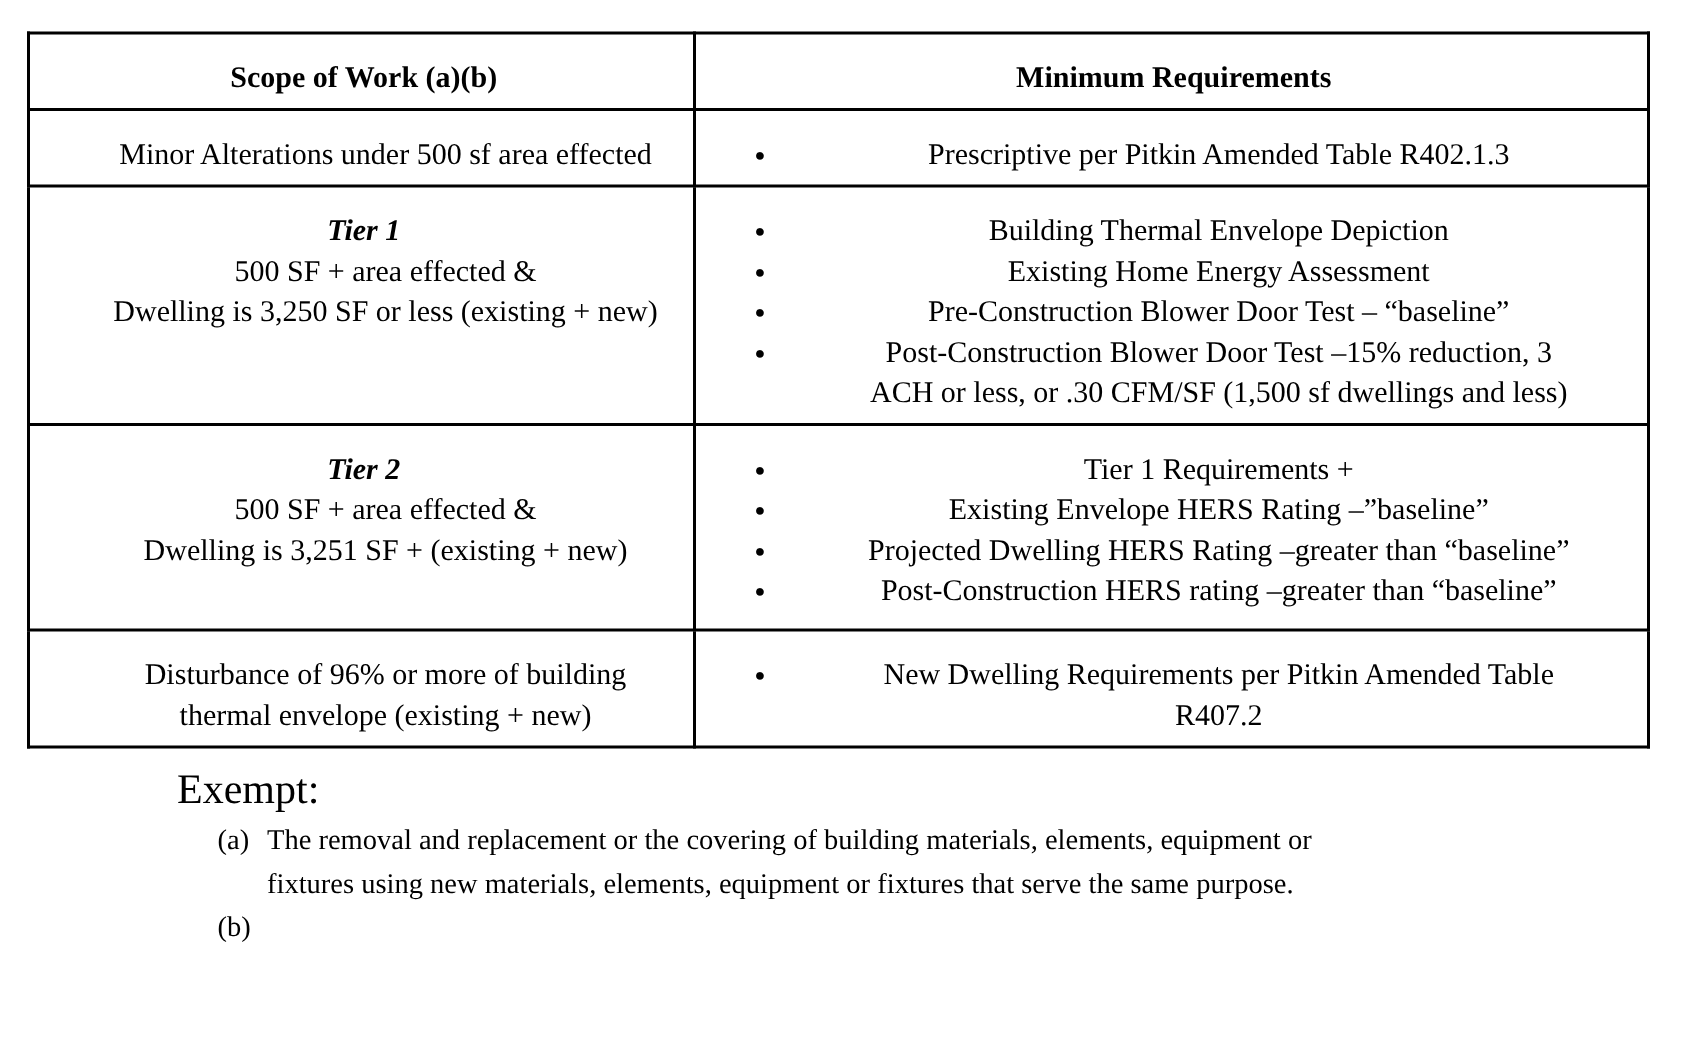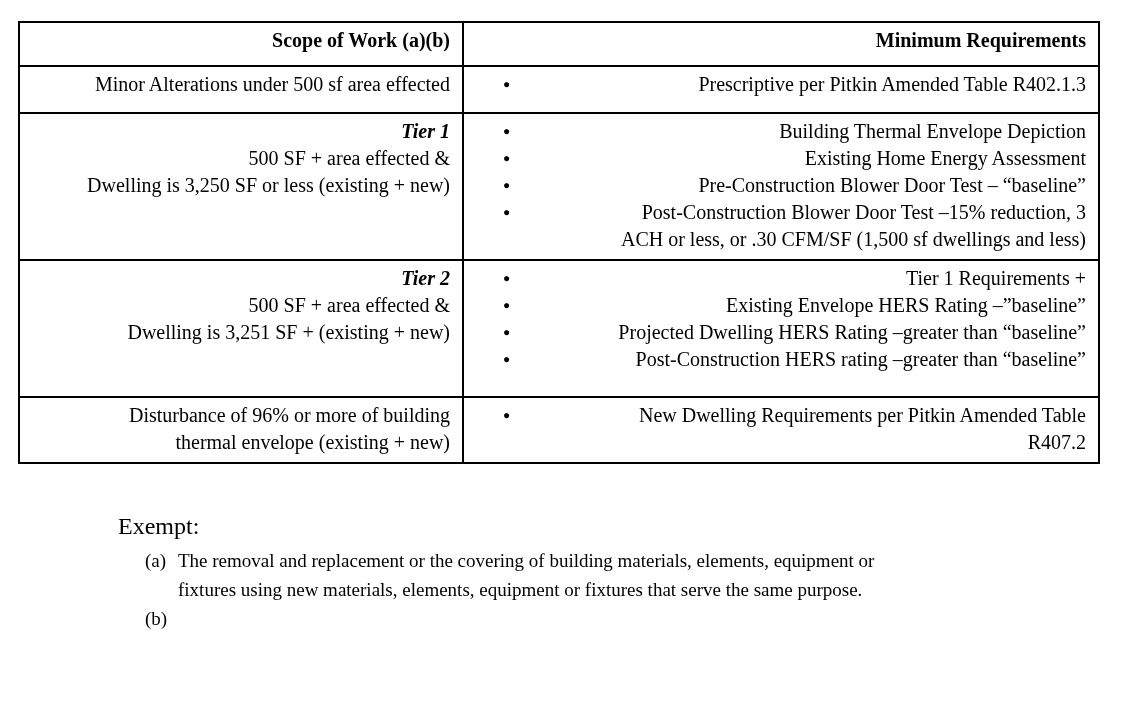--- a/index.html
+++ b/index.html
@@ -23,24 +23,24 @@
     left: 18px; top: 21px;
     width: 1080px;
     border-collapse: collapse;
     table-layout: fixed;
   }
   col.col-scope { width: 444px; }
   col.col-req   { width: 636px; }
   .req-table th, .req-table td {
     border: 2px solid #000000;
     vertical-align: top;
-    padding: 4px 12px 6px 15px;
+    padding: 16px 12px 6px 15px;
     font-size: 20px;
     line-height: 27px;
-    text-align: right;
+    text-align: center;
   }
   .req-table th { font-weight: bold; }
   tr.row-head  { height: 44px; }
   tr.row-minor { height: 47px; }
   tr.row-tier1 { height: 143px; }
   tr.row-tier2 { height: 137px; }
   tr.row-dist  { height: 59px; }
 
   .tier-title { font-weight: bold; font-style: italic; }
   .scope-text { white-space: pre-line; margin-left: 29px; }
@@ -61,21 +61,21 @@
 
   
   .notes {
     position: absolute;
     left: 118px; top: 512px;
     width: 880px;
     font-size: 19px;
     line-height: 29px;
   }
   .notes-title {
-    font-size: 24px;
+    font-size: 28px;
     line-height: 29px;
     margin-bottom: 5px;
   }
   .note-item {
     display: flex;
     margin-left: 27px;
   }
   .note-label { flex: none; width: 33px; }
   .note-text  { white-space: pre-line; }
 </style>

